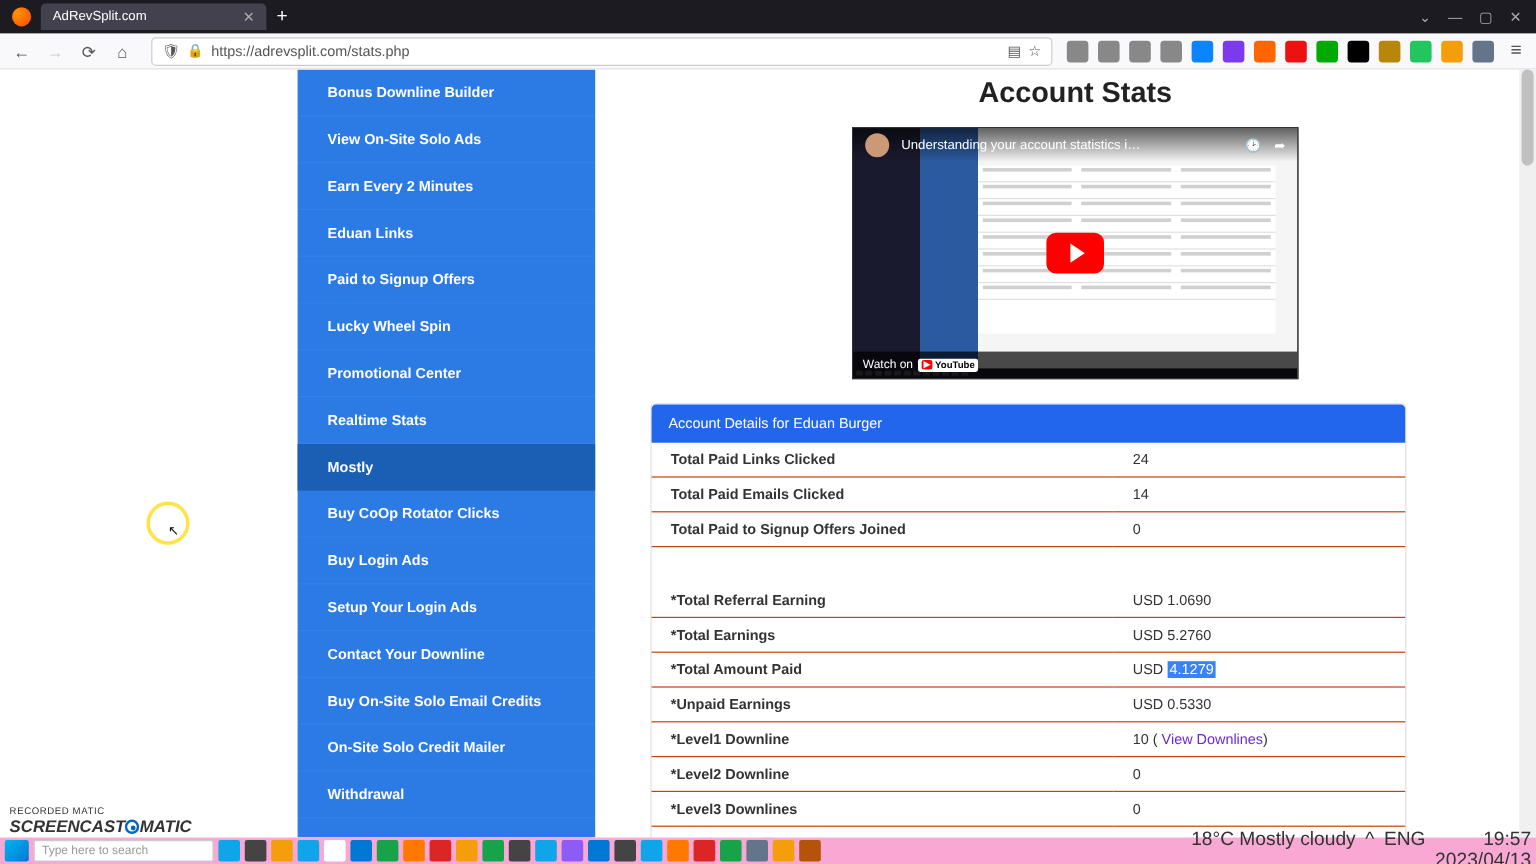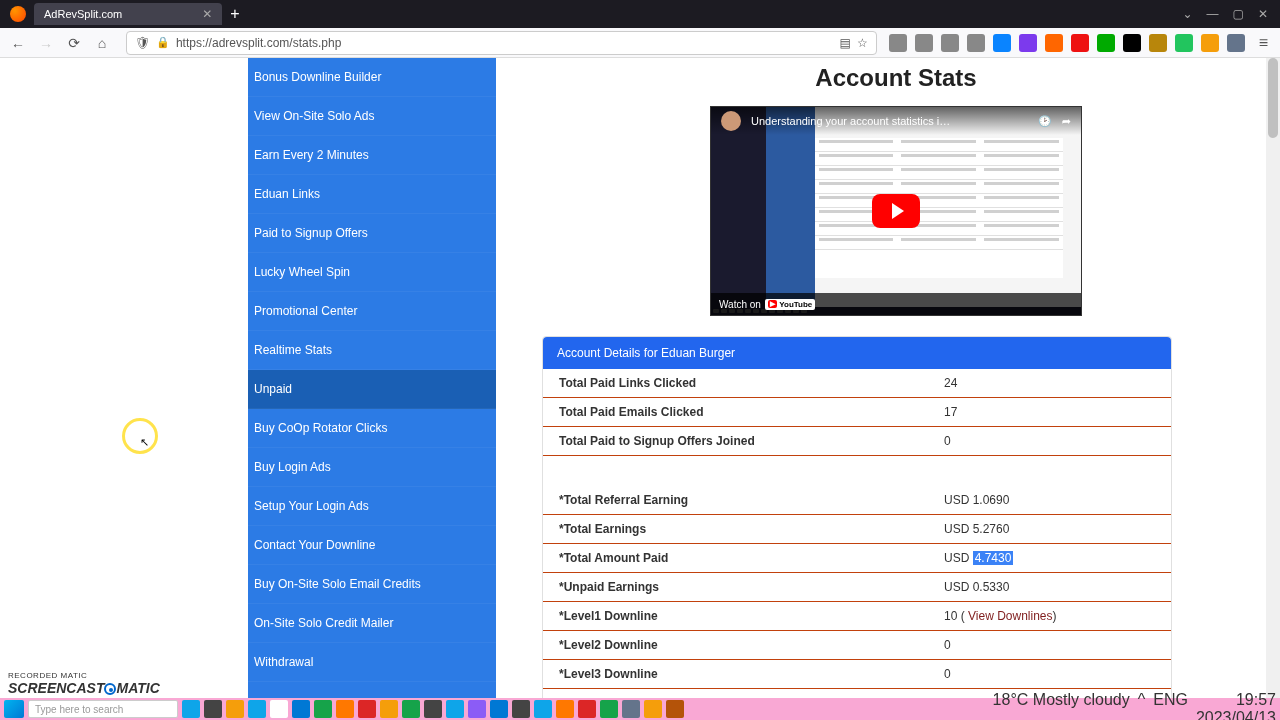--- a/index.html
+++ b/index.html
@@ -23,21 +23,21 @@
 .ext-icon { width: 18px; height: 18px; border-radius: 3px; }
 .hamburger { font-size: 16px; color: #555; cursor: pointer; padding: 0 6px; }
 
 
 .viewport { position: absolute; top: 58px; left: 0; right: 0; bottom: 22px; background: #fff; overflow: hidden; }
 .scrollbar-track { position: absolute; right: 0; top: 58px; bottom: 22px; width: 14px; background: #f0f0f0; }
 .scrollbar-thumb { position: absolute; left: 2px; right: 2px; top: 0; height: 80px; background: #c0c0c0; border-radius: 5px; }
 
 .page-inner { display: flex; height: 100%; }
 .sidebar { width: 248px; margin-left: 248px; background: #2c7be5; color: #fff; font-size: 12px; }
-.sidebar-item { padding: 12px 6px; cursor: pointer; border-bottom: 1px solid rgba(255,255,255,0.05); }
+.sidebar-item { padding: 12px 25px; cursor: pointer; border-bottom: 1px solid rgba(255,255,255,0.05); font-weight: bold; }
 .sidebar-item.active { background: #1a5fb4; }
 
 .main { flex: 1; padding: 0 20px 20px 36px; overflow: hidden; }
 .page-title { font-size: 24px; font-weight: bold; text-align: center; margin: 6px 0 14px 0; color: #222; }
 
 .video-player { width: 372px; height: 210px; background: #000; margin: 0 auto 20px auto; position: relative; border: 1px solid #333; }
 .video-thumb { position: absolute; inset: 0; background: linear-gradient(90deg, #1a1a2e 0%, #1a1a2e 15%, #2c5aa0 15%, #2c5aa0 28%, #f5f5f5 28%, #f5f5f5 100%); }
 .video-table { position: absolute; left: 28%; right: 5%; top: 15%; bottom: 18%; background: #fff; }
 .video-row { height: 10%; border-bottom: 1px solid #e0e0e0; display: flex; }
 .video-cell { flex: 1; margin: 2px 4px; background: #d0d0d0; height: 3px; }
@@ -52,21 +52,21 @@
 .video-taskbar { position: absolute; bottom: 0; left: 0; right: 0; height: 8px; background: #1a1a2e; display: flex; gap: 2px; padding: 2px; }
 .vt-dot { width: 6px; height: 4px; background: #555; border-radius: 1px; }
 
 .panel { border: 1px solid #e0e0e0; border-radius: 4px; width: 630px; margin-left: 10px; }
 .panel-header { background: #2266ee; color: #fff; font-size: 12px; padding: 9px 14px; border-radius: 4px 4px 0 0; }
 .data-table { width: 100%; border-collapse: collapse; font-size: 12px; }
 .data-table td { padding: 7px 16px; border-bottom: 1px solid #c2410c; color: #333; }
 .data-table td:first-child { font-weight: bold; width: 385px; }
 .data-table tr.spacer td { height: 30px; border-bottom: none; }
 .highlight { background: #3b82f6; color: #fff; padding: 0 2px; }
-.link { color: #7f1d1d; cursor: pointer; }
+.link { color: #6d28d9; cursor: pointer; }
 
 
 .taskbar { position: absolute; bottom: 0; left: 0; right: 0; height: 22px; background: #f9a8d4; display: flex; align-items: center; font-size: 10px; padding: 0 4px; gap: 4px; }
 .start { width: 20px; height: 18px; background: linear-gradient(135deg, #00b4f0, #0078d4); border-radius: 2px; }
 .search-box { background: #fff; border: 1px solid #ccc; height: 18px; width: 150px; display: flex; align-items: center; padding: 0 6px; color: #999; font-size: 10px; border-radius: 2px; }
 .task-icon { width: 18px; height: 18px; border-radius: 2px; cursor: pointer; }
 .task-right { margin-left: auto; display: flex; align-items: flex-start; gap: 8px; color: #333; font-size: 16px; }
 
 .watermark { position: absolute; bottom: 24px; left: 8px; color: #333; font-size: 11px; font-family: Arial; text-shadow: 0 0 2px #fff; }
 .watermark .rec { font-size: 8px; letter-spacing: 0.5px; }
@@ -130,21 +130,21 @@
   <div class="page-inner">
     <div class="sidebar" id="sidebar">
         <div class="sidebar-item">Bonus Downline Builder</div>
         <div class="sidebar-item">View On-Site Solo Ads</div>
         <div class="sidebar-item">Earn Every 2 Minutes</div>
         <div class="sidebar-item">Eduan Links</div>
         <div class="sidebar-item">Paid to Signup Offers</div>
         <div class="sidebar-item">Lucky Wheel Spin</div>
         <div class="sidebar-item">Promotional Center</div>
         <div class="sidebar-item">Realtime Stats</div>
-        <div class="sidebar-item active">Unpaid</div>
+        <div class="sidebar-item active">Mostly</div>
         <div class="sidebar-item">Buy CoOp Rotator Clicks</div>
         <div class="sidebar-item">Buy Login Ads</div>
         <div class="sidebar-item">Setup Your Login Ads</div>
         <div class="sidebar-item">Contact Your Downline</div>
         <div class="sidebar-item">Buy On-Site Solo Email Credits</div>
         <div class="sidebar-item">On-Site Solo Credit Mailer</div>
         <div class="sidebar-item">Withdrawal</div>
       </div>
     <div class="main">
       <h1 class="page-title">Account Stats</h1>
@@ -224,55 +224,55 @@
       <div class="panel">
         <div class="panel-header">Account Details for Eduan Burger</div>
         <table class="data-table">
           <tbody id="stats-body">
               <tr>
                 <td>Total Paid Links Clicked</td>
                 <td>24</td>
               </tr>
               <tr>
                 <td>Total Paid Emails Clicked</td>
-                <td>17</td>
+                <td>14</td>
               </tr>
               <tr>
                 <td>Total Paid to Signup Offers Joined</td>
                 <td>0</td>
               </tr>
               <tr class="spacer">
                 <td colspan="2"></td>
               </tr>
               <tr>
                 <td>*Total Referral Earning</td>
                 <td>USD 1.0690</td>
               </tr>
               <tr>
                 <td>*Total Earnings</td>
                 <td>USD 5.2760</td>
               </tr>
               <tr>
                 <td>*Total Amount Paid</td>
-                <td>USD <span class="highlight">4.7430</span></td>
+                <td>USD <span class="highlight">4.1279</span></td>
               </tr>
               <tr>
                 <td>*Unpaid Earnings</td>
                 <td>USD 0.5330</td>
               </tr>
               <tr>
                 <td>*Level1 Downline</td>
                 <td>10 ( <span class="link">View Downlines</span>)</td>
               </tr>
               <tr>
                 <td>*Level2 Downline</td>
                 <td>0</td>
               </tr>
               <tr>
-                <td>*Level3 Downline</td>
+                <td>*Level3 Downlines</td>
                 <td>0</td>
               </tr>
               <tr>
                 <td>*Level4 Downline</td>
                 <td>0</td>
               </tr>
             </tbody>
         </table>
       </div>
     </div>

